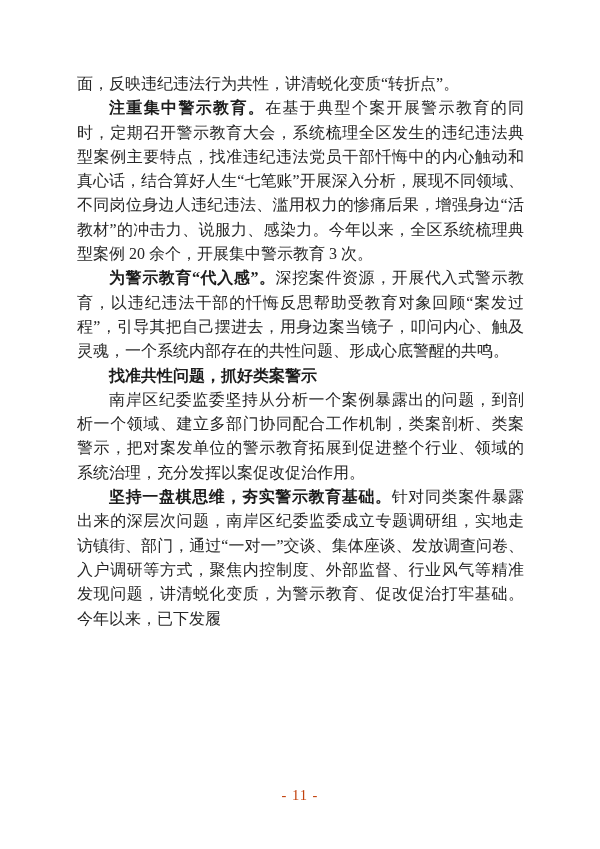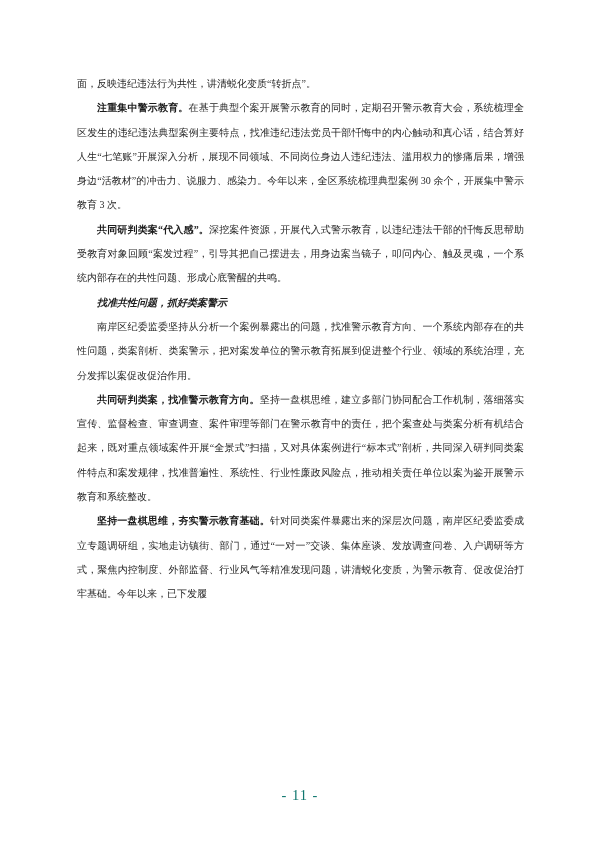--- a/index.html
+++ b/index.html
@@ -21,72 +21,70 @@
     width: 600px;
     height: 849px;
     background: #ffffff;
   }
   .text-body {
     position: absolute;
     left: 77px;
     top: 72px;
     width: 447px;
     color: #262626;
-    font-size: 10px;
+    font-size: 16px;
     line-height: 24.3px;
     text-align: justify;
     text-justify: inter-ideograph;
     letter-spacing: 0;
   }
   .para {
     margin: 0;
     padding: 0;
     text-indent: 2em;
   }
   .para.no-indent {
     text-indent: 0;
   }
   .lead {
     font-weight: bold;
     color: #1c1c1c;
   }
   .para.heading .lead {
     font-weight: bold;
-    font-style: italic;
   }
   .page-number {
     position: absolute;
     left: 0;
     top: 787px;
     width: 600px;
     text-align: center;
-    color: #0f766e;
+    color: #c2410c;
     font-size: 14.5px;
     font-family: "Liberation Serif", "DejaVu Serif", serif;
     letter-spacing: 1px;
   }
 </style>
 </head>
 <body>
 
 <div class="page">
 
   <div class="text-body">
 
     <p class="para no-indent"><span>面，反映违纪违法行为共性，讲清蜕化变质“转折点”。</span></p>
 
-    <p class="para"><span class="lead">注重集中警示教育。</span><span>在基于典型个案开展警示教育的同时，定期召开警示教育大会，系统梳理全区发生的违纪违法典型案例主要特点，找准违纪违法党员干部忏悔中的内心触动和真心话，结合算好人生“七笔账”开展深入分析，展现不同领域、不同岗位身边人违纪违法、滥用权力的惨痛后果，增强身边“活教材”的冲击力、说服力、感染力。今年以来，全区系统梳理典型案例 30 余个，开展集中警示教育 3 次。</span></p>
+    <p class="para"><span class="lead">注重集中警示教育。</span><span>在基于典型个案开展警示教育的同时，定期召开警示教育大会，系统梳理全区发生的违纪违法典型案例主要特点，找准违纪违法党员干部忏悔中的内心触动和真心话，结合算好人生“七笔账”开展深入分析，展现不同领域、不同岗位身边人违纪违法、滥用权力的惨痛后果，增强身边“活教材”的冲击力、说服力、感染力。今年以来，全区系统梳理典型案例 20 余个，开展集中警示教育 3 次。</span></p>
 
-    <p class="para"><span class="lead">共同研判类案“代入感”。</span><span>深挖案件资源，开展代入式警示教育，以违纪违法干部的忏悔反思帮助受教育对象回顾“案发过程”，引导其把自己摆进去，用身边案当镜子，叩问内心、触及灵魂，一个系统内部存在的共性问题、形成心底警醒的共鸣。</span></p>
+    <p class="para"><span class="lead">为警示教育“代入感”。</span><span>深挖案件资源，开展代入式警示教育，以违纪违法干部的忏悔反思帮助受教育对象回顾“案发过程”，引导其把自己摆进去，用身边案当镜子，叩问内心、触及灵魂，一个系统内部存在的共性问题、形成心底警醒的共鸣。</span></p>
 
     <p class="para heading"><span class="lead">找准共性问题，抓好类案警示</span></p>
 
-    <p class="para"><span>南岸区纪委监委坚持从分析一个案例暴露出的问题，找准警示教育方向、一个系统内部存在的共性问题，类案剖析、类案警示，把对案发单位的警示教育拓展到促进整个行业、领域的系统治理，充分发挥以案促改促治作用。</span></p>
+    <p class="para"><span>南岸区纪委监委坚持从分析一个案例暴露出的问题，到剖析一个领域、建立多部门协同配合工作机制，类案剖析、类案警示，把对案发单位的警示教育拓展到促进整个行业、领域的系统治理，充分发挥以案促改促治作用。</span></p>
 
-    <p class="para"><span class="lead">共同研判类案，找准警示教育方向。</span><span>坚持一盘棋思维，建立多部门协同配合工作机制，落细落实宣传、监督检查、审查调查、案件审理等部门在警示教育中的责任，把个案查处与类案分析有机结合起来，既对重点领域案件开展“全景式”扫描，又对具体案例进行“标本式”剖析，共同深入研判同类案件特点和案发规律，找准普遍性、系统性、行业性廉政风险点，推动相关责任单位以案为鉴开展警示教育和系统整改。</span></p>
 
     <p class="para"><span class="lead">坚持一盘棋思维，夯实警示教育基础。</span><span>针对同类案件暴露出来的深层次问题，南岸区纪委监委成立专题调研组，实地走访镇街、部门，通过“一对一”交谈、集体座谈、发放调查问卷、入户调研等方式，聚焦内控制度、外部监督、行业风气等精准发现问题，讲清蜕化变质，为警示教育、促改促治打牢基础。今年以来，已下发履</span></p>
 
   </div>
 
   <div class="page-number">- 11 -</div>
 
 </div>
 
 </body></html>

